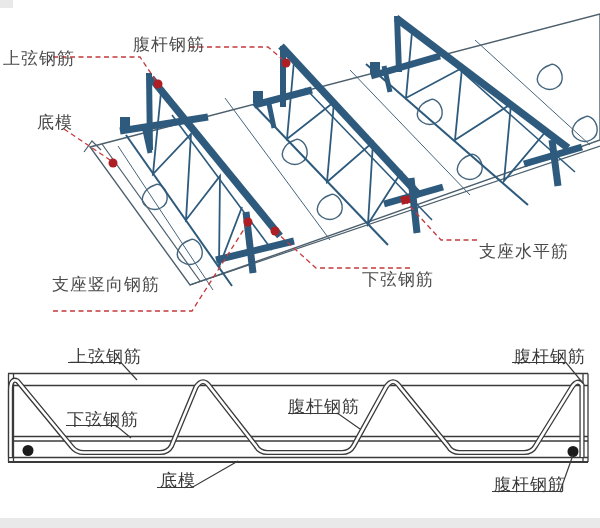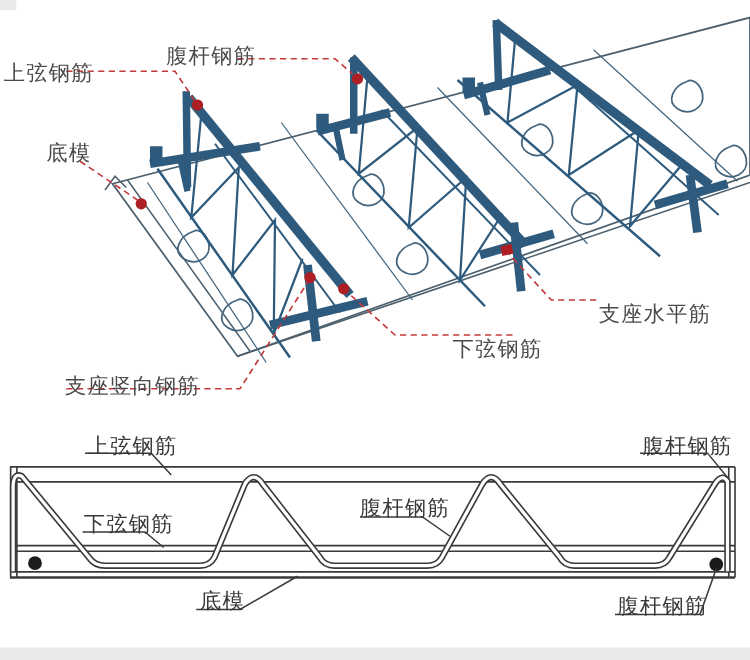--- a/index.html
+++ b/index.html
@@ -166,21 +166,21 @@
         <polyline points="512,362.5 566,362.5 582,382" class="dark" stroke-width="1.2"></polyline>
         <polyline points="157,487.5 192,487.5 238,461" class="dark" stroke-width="1.2"></polyline>
         <polyline points="492,491.5 560,491.5 573,455" class="dark" stroke-width="1.2"></polyline>
       </g>
     </g>
   </svg>
 
   <div class="lbl" style="left:3px;top:50px">上弦钢筋</div>
   <div class="lbl" style="left:133px;top:36px">腹杆钢筋</div>
   <div class="lbl" style="left:37px;top:114px">底模</div>
-  <div class="lbl" style="left:52px;top:300px">支座竖向钢筋</div>
+  <div class="lbl" style="left:52px;top:276px">支座竖向钢筋</div>
   <div class="lbl" style="left:362px;top:271px">下弦钢筋</div>
   <div class="lbl" style="left:479px;top:243px">支座水平筋</div>
 
   <div class="lbl sec" style="left:70px;top:348px">上弦钢筋</div>
   <div class="lbl sec" style="left:67px;top:411px">下弦钢筋</div>
   <div class="lbl sec" style="left:288px;top:398px">腹杆钢筋</div>
   <div class="lbl sec" style="left:514px;top:348px">腹杆钢筋</div>
   <div class="lbl sec" style="left:160px;top:472px">底模</div>
   <div class="lbl sec" style="left:494px;top:476px">腹杆钢筋</div>
 

